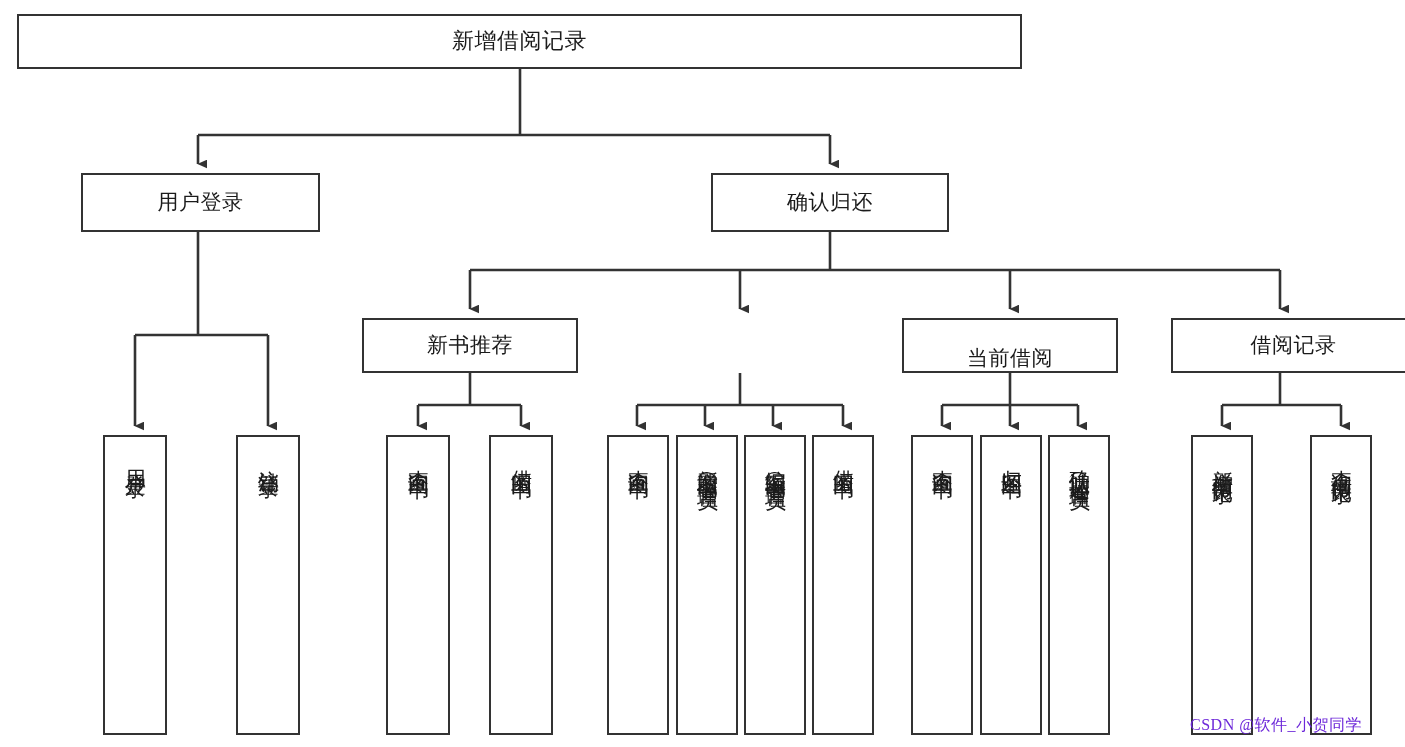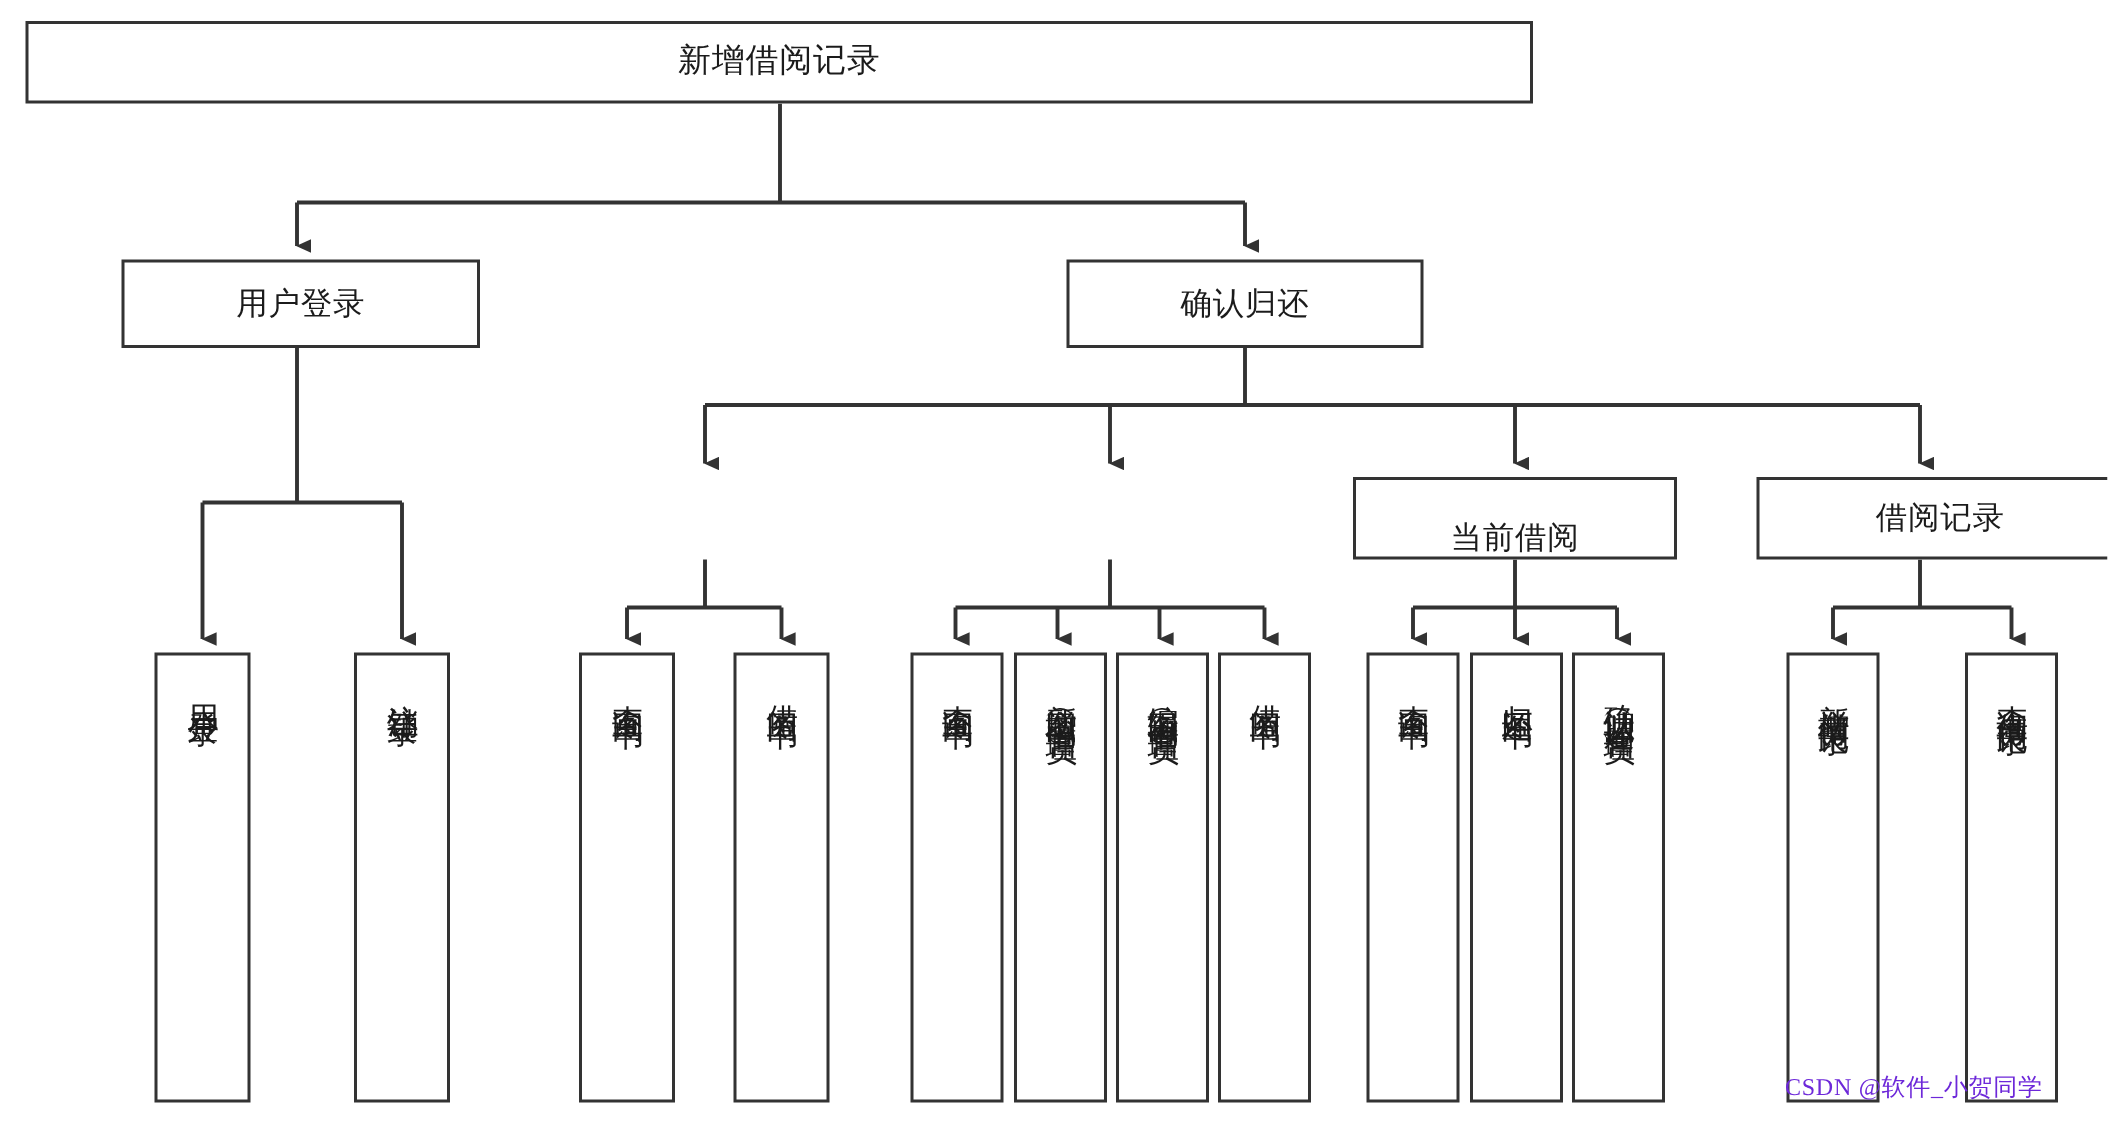--- a/index.html
+++ b/index.html
@@ -122,20 +122,23 @@
   </div>
 
   <div class="node" style="left:81px; top:173px; width:239px; height:59px;">
     <span class="lbl">用户登录</span>
   </div>
 
   <div class="node" style="left:711px; top:173px; width:238px; height:59px;">
     <span class="lbl">确认归还</span>
   </div>
 
+  <div class="node" style="left:362px; top:318px; width:216px; height:55px;">
+    <span class="lbl">新书推荐</span>
+  </div>
 
 
   <div class="node" style="left:902px; top:318px; width:216px; height:55px;align-items:flex-end;">
     <span class="lbl">当前借阅</span>
   </div>
 
   <div class="node" style="left:1171px; top:318px; width:245px; height:55px;">
     <span class="lbl">借阅记录</span>
   </div>
 

